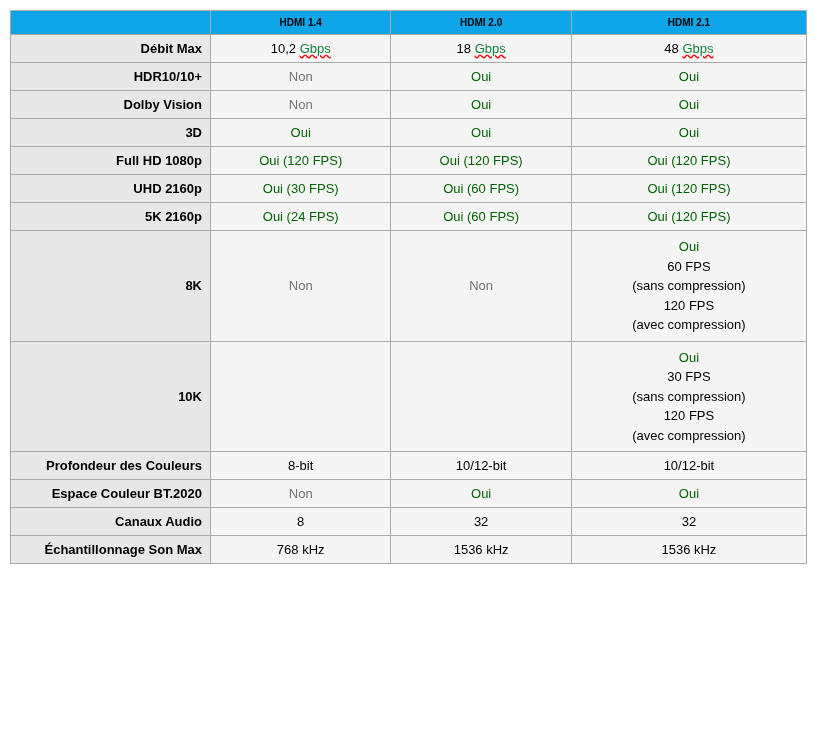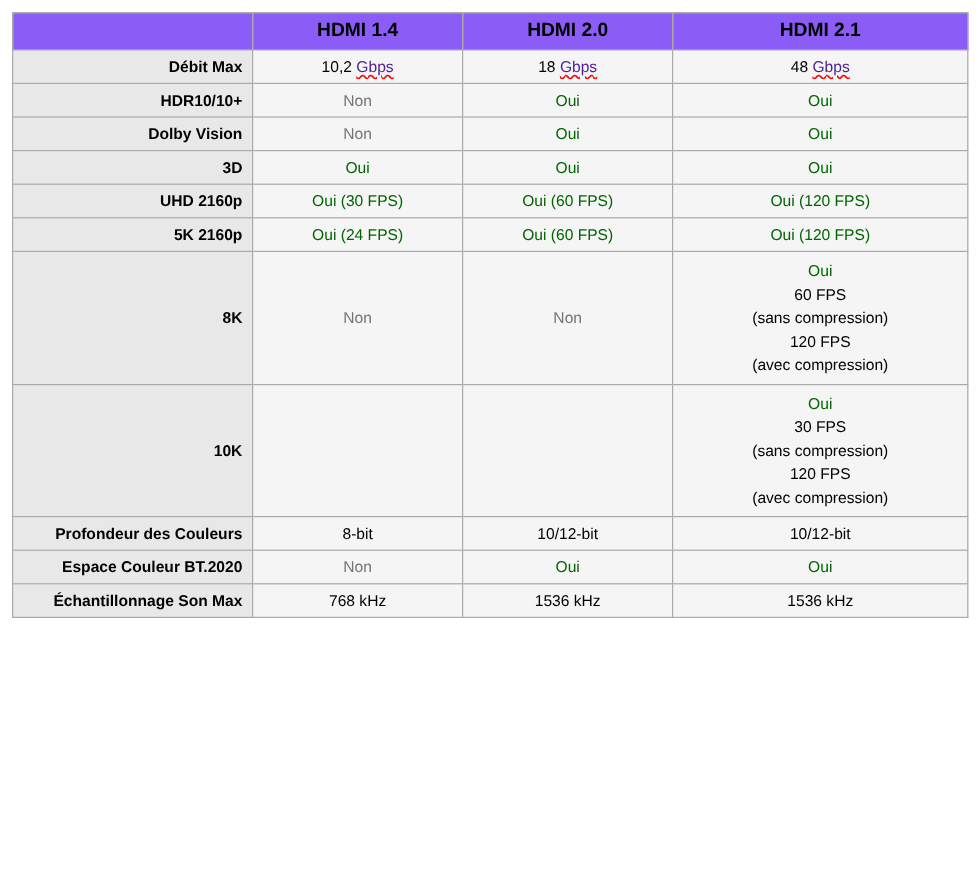--- a/index.html
+++ b/index.html
@@ -17,23 +17,23 @@
       width: 800px;
       background: #f0f0f0;
     }
     th, td {
       border: 1px solid #aaa;
       padding: 6px 8px;
       text-align: center;
       vertical-align: middle;
     }
     th {
-      background: #8b5cf6;
+      background: #0ea5e9;
       font-weight: bold;
-      font-size: 16px;
+      font-size: 10px;
     }
     td.row-label {
       text-align: right;
       font-weight: bold;
       background: #e8e8e8;
       width: 200px;
     }
     td.col-hdmi14 {
       background: #f5f5f5;
     }
@@ -44,21 +44,21 @@
       background: #f5f5f5;
     }
     .oui { color: #006400; }
     .non { color: #737373; }
     .gbps {
       text-decoration: underline;
       text-decoration-color: red;
       text-decoration-style: wavy;
     }
     .gbps-blue {
-      color: #4c1d95;
+      color: #15803d;
       text-decoration: underline;
       text-decoration-color: red;
       text-decoration-style: wavy;
     }
     .speed-val {
       color: #000;
     }
     .multiline { line-height: 1.5; }
   </style>
 </head>
@@ -93,20 +93,26 @@
         <td class="col-hdmi20"><span class="oui">Oui</span></td>
         <td class="col-hdmi21"><span class="oui">Oui</span></td>
       </tr>
       <tr>
         <td class="row-label">3D</td>
         <td class="col-hdmi14"><span class="oui">Oui</span></td>
         <td class="col-hdmi20"><span class="oui">Oui</span></td>
         <td class="col-hdmi21"><span class="oui">Oui</span></td>
       </tr>
       <tr>
+        <td class="row-label">Full HD 1080p</td>
+        <td class="col-hdmi14"><span class="oui">Oui (120 FPS)</span></td>
+        <td class="col-hdmi20"><span class="oui">Oui (120 FPS)</span></td>
+        <td class="col-hdmi21"><span class="oui">Oui (120 FPS)</span></td>
+      </tr>
+      <tr>
         <td class="row-label">UHD 2160p</td>
         <td class="col-hdmi14"><span class="oui">Oui (30 FPS)</span></td>
         <td class="col-hdmi20"><span class="oui">Oui (60 FPS)</span></td>
         <td class="col-hdmi21"><span class="oui">Oui (120 FPS)</span></td>
       </tr>
       <tr>
         <td class="row-label">5K 2160p</td>
         <td class="col-hdmi14"><span class="oui">Oui (24 FPS)</span></td>
         <td class="col-hdmi20"><span class="oui">Oui (60 FPS)</span></td>
         <td class="col-hdmi21"><span class="oui">Oui (120 FPS)</span></td>
@@ -129,19 +135,25 @@
         <td class="col-hdmi20">10/12-bit</td>
         <td class="col-hdmi21">10/12-bit</td>
       </tr>
       <tr>
         <td class="row-label">Espace Couleur BT.2020</td>
         <td class="col-hdmi14"><span class="non">Non</span></td>
         <td class="col-hdmi20"><span class="oui">Oui</span></td>
         <td class="col-hdmi21"><span class="oui">Oui</span></td>
       </tr>
       <tr>
+        <td class="row-label">Canaux Audio</td>
+        <td class="col-hdmi14">8</td>
+        <td class="col-hdmi20">32</td>
+        <td class="col-hdmi21">32</td>
+      </tr>
+      <tr>
         <td class="row-label">Échantillonnage Son Max</td>
         <td class="col-hdmi14">768 kHz</td>
         <td class="col-hdmi20">1536 kHz</td>
         <td class="col-hdmi21">1536 kHz</td>
       </tr>
     </tbody>
 </table>
 
 </body></html>

